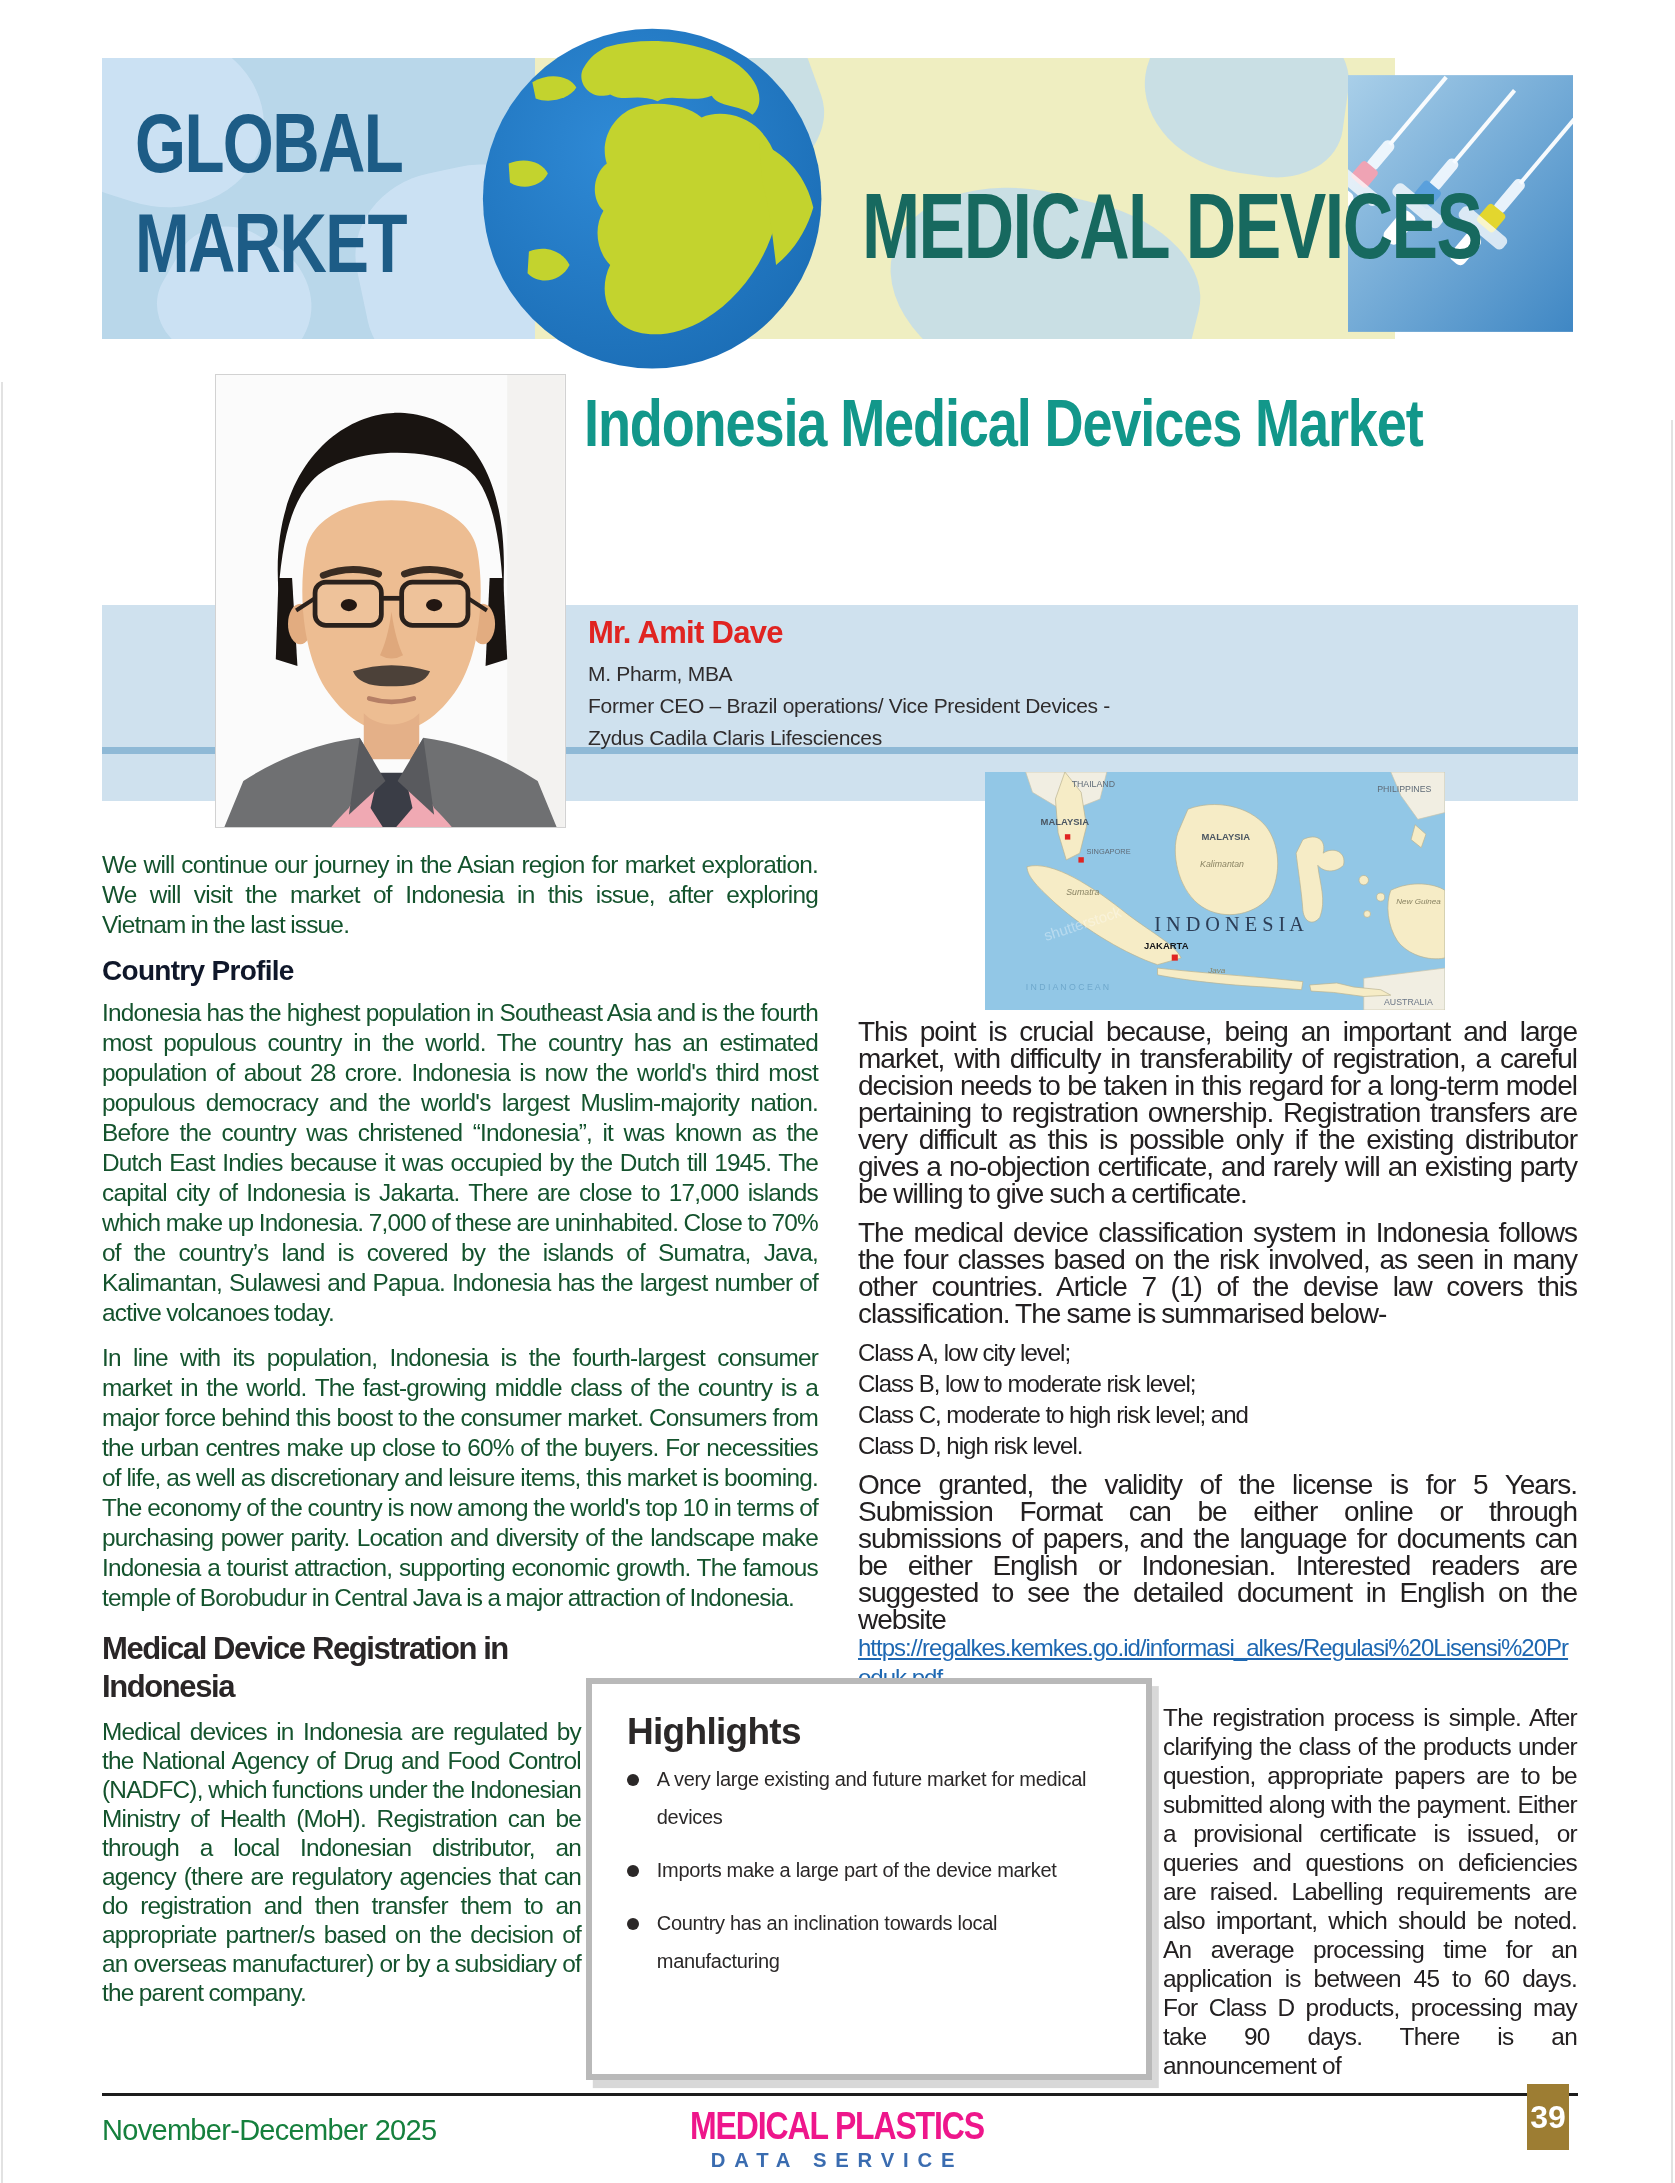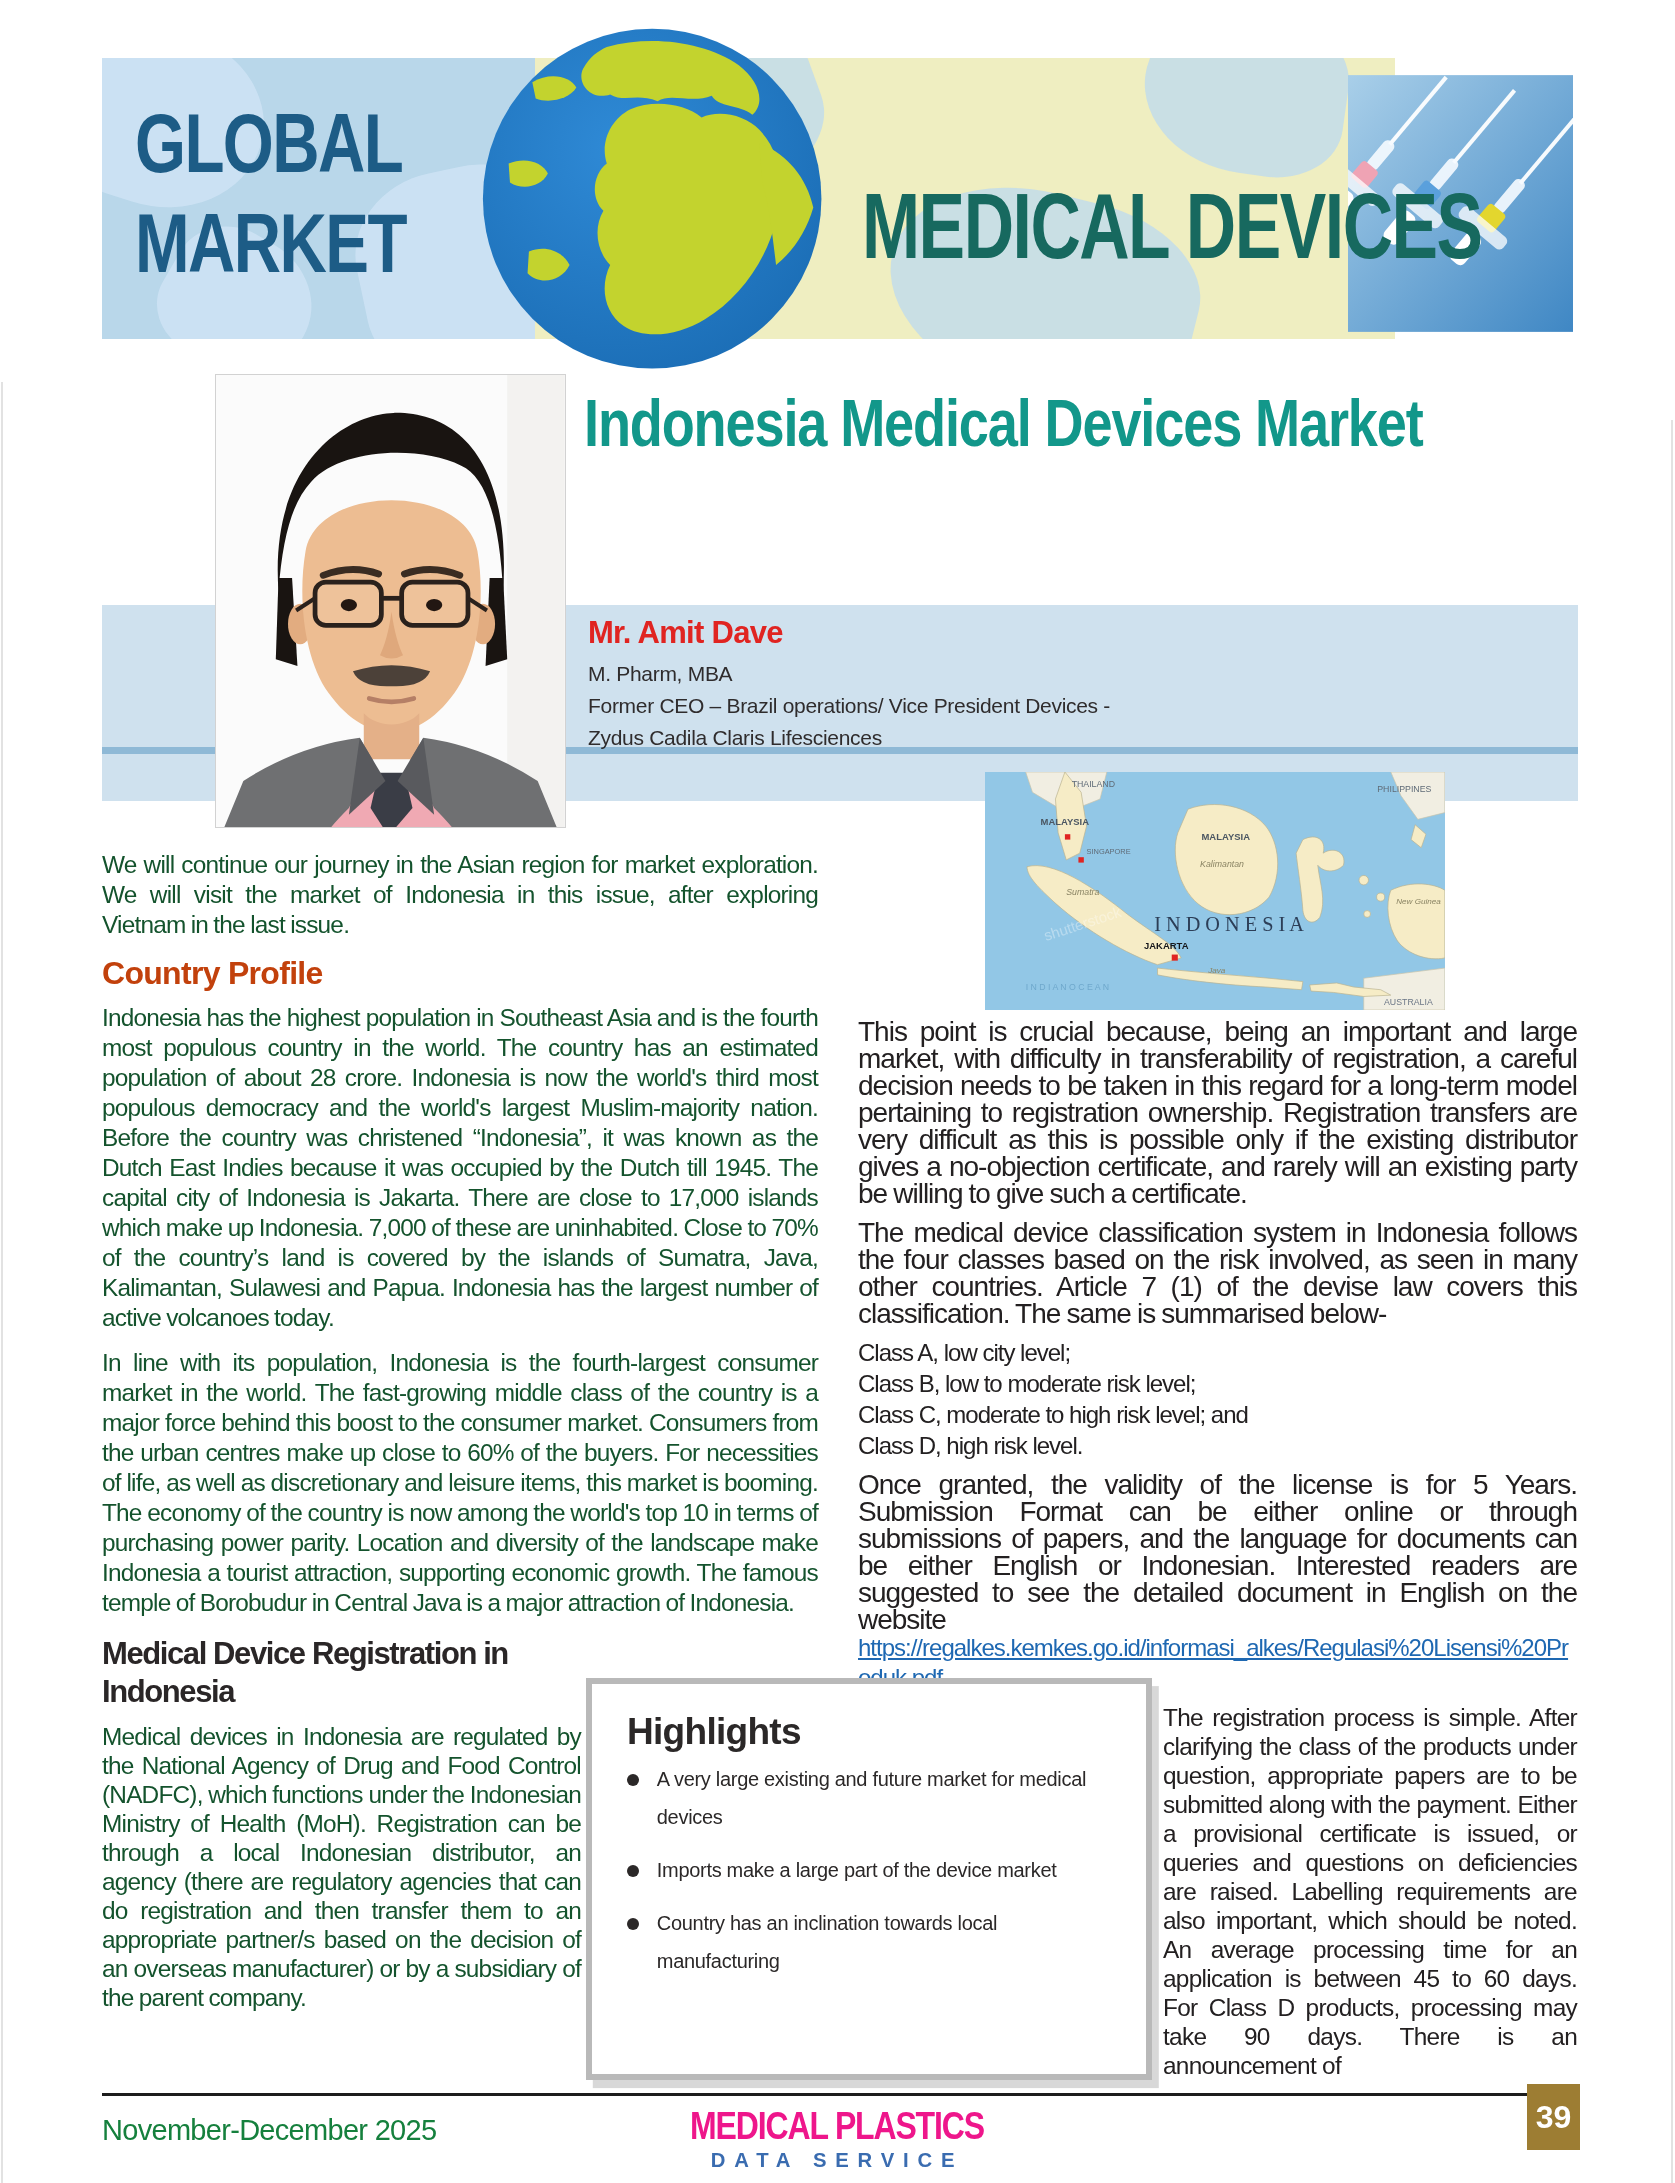--- a/index.html
+++ b/index.html
@@ -47,21 +47,21 @@
 
   
   .col-left{left:102px;top:850px;width:716px;z-index:1;}
   .col-right{left:858px;top:1018px;width:719px;z-index:1;}
   .para{font-size:24.4px;letter-spacing:-0.8px;word-spacing:-0.7px;line-height:30px;
     text-align:justify;color:#14532d;}
   .para-r{font-size:28px;letter-spacing:-1px;word-spacing:-0.7px;line-height:27px;
     text-align:justify;color:#232021;}
   .mb22{margin-bottom:15px;} .mb16{margin-bottom:10.8px;} .mb26{margin-bottom:17.6px;}
   .mb14{margin-bottom:9.5px;} .mb18{margin-bottom:12.2px;}
-  .h-section{font-size:32px;font-weight:bold;letter-spacing:-0.7px;color:#c2410c;}
+  .h-section{font-size:28px;font-weight:bold;letter-spacing:-0.7px;color:#0f172a;}
   .h-reg{font-size:31px;font-weight:bold;letter-spacing:-1.4px;line-height:38px;
     max-width:481px;color:#2a2627;}
   .narrow-left{max-width:479px;line-height:29px;}
   .class-lines div{font-size:24px;letter-spacing:-1px;line-height:31px;}
   .weblink{color:#1e68b2;text-decoration:underline;word-break:break-all;display:block;
     font-size:24px;letter-spacing:-1px;line-height:30px;text-align:left;}
   .narrow-right{max-width:414px;margin-left:305px;margin-top:9.5px;font-size:24.4px;
     letter-spacing:-0.7px;line-height:29px;text-align:justify;}
 
   
@@ -73,21 +73,21 @@
     color:#2b2828;margin-bottom:15px;}
   .hl-bullet{flex:0 0 auto;width:12.2px;height:12.2px;border-radius:50%;background:#2b2828;margin-top:13.5px;}
 
   
   .footer-rule{left:102px;top:2093px;width:1476px;height:3.4px;background:#1c1c1c;}
   .footer-date{left:102px;top:2114px;font-size:29px;letter-spacing:-0.7px;color:#15803d;}
   .brand{left:837px;top:2104px;transform:translateX(-50%);text-align:center;z-index:2;}
   .brand-top{font-size:39px;font-weight:bold;color:#ee168b;letter-spacing:-1.4px;
     transform:scaleX(.82);transform-origin:center top;white-space:nowrap;}
   .brand-bottom{font-size:20.3px;font-weight:bold;color:#3a6cb0;letter-spacing:8.8px;margin-top:1.4px;}
-  .page-badge{left:1527px;top:2084px;width:53px;height:66px;background:#9d7d33;
+  .page-badge{left:1527px;top:2084px;width:42px;height:66px;background:#9d7d33;
     display:flex;align-items:center;justify-content:center;}
   .page-badge span{color:#fff;font-size:32px;font-weight:bold;}
   .edge{background:#e2e2e2;width:2px;}
 </style>
 </head>
 <body>
 
 <div class="abs edge" style="left:1.4px;top:382px;height:1801px;"></div>
 <div class="abs edge" style="left:1671px;top:420px;height:1764px;"></div>
 

